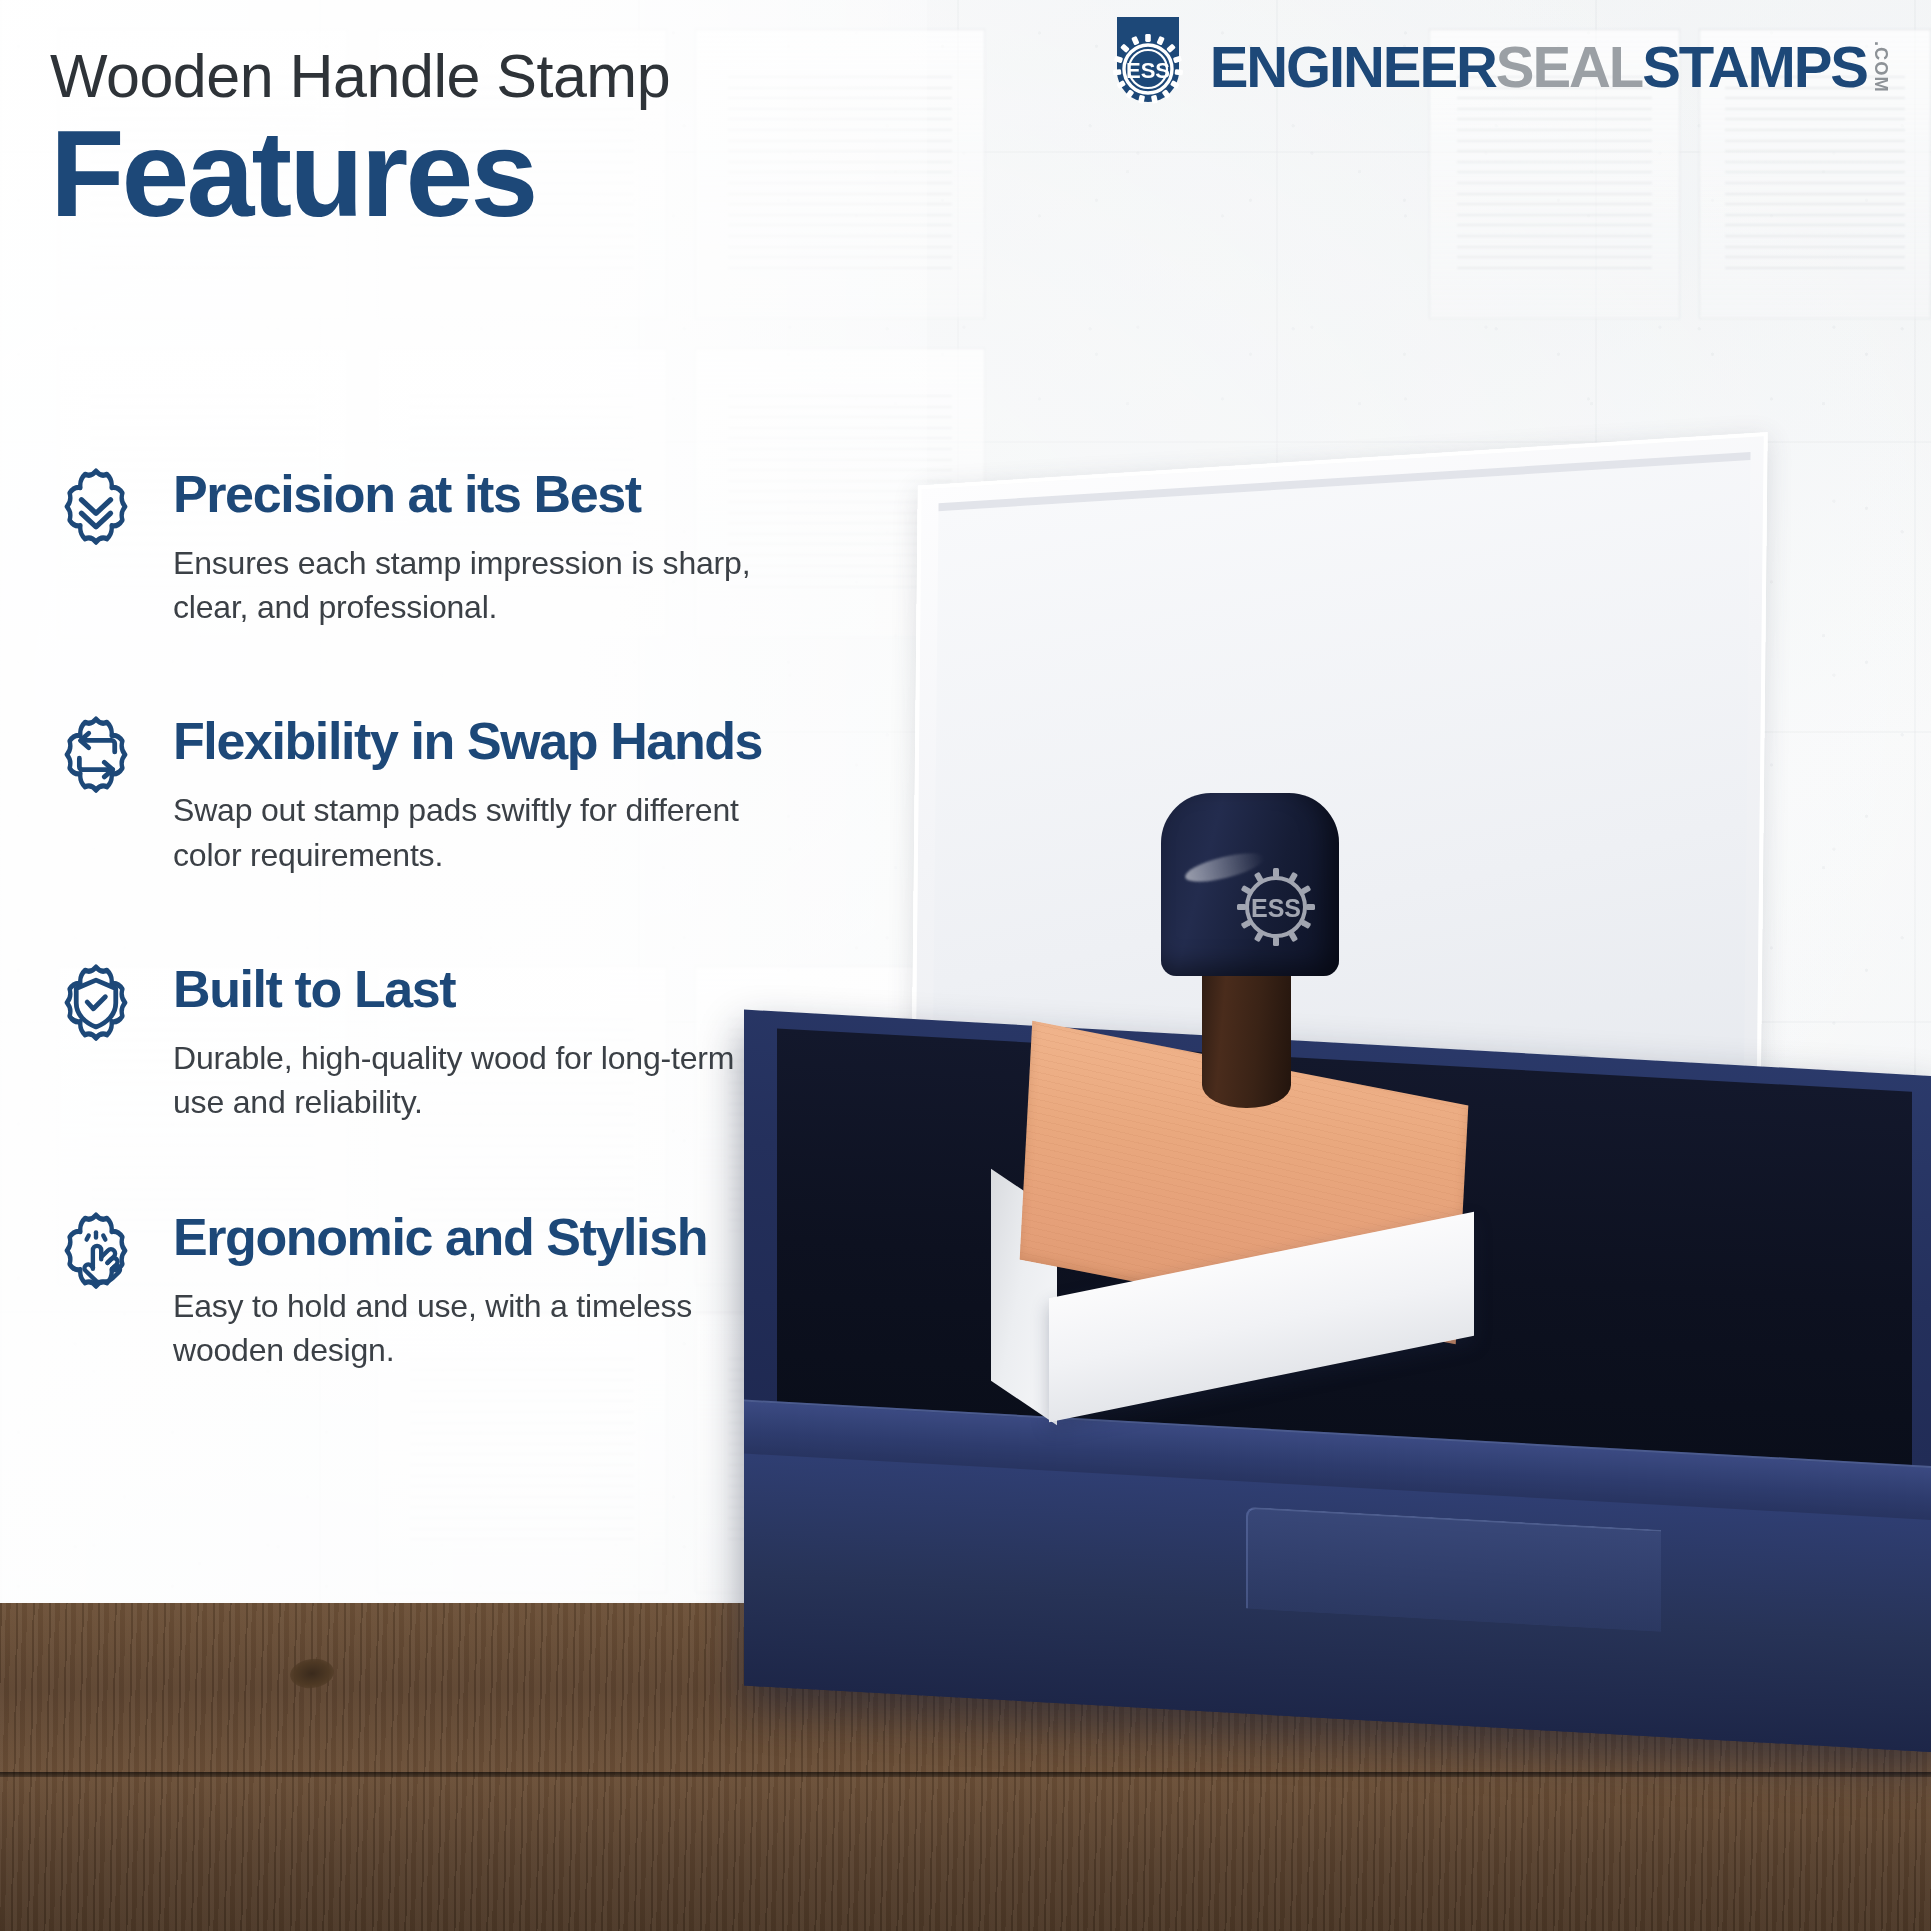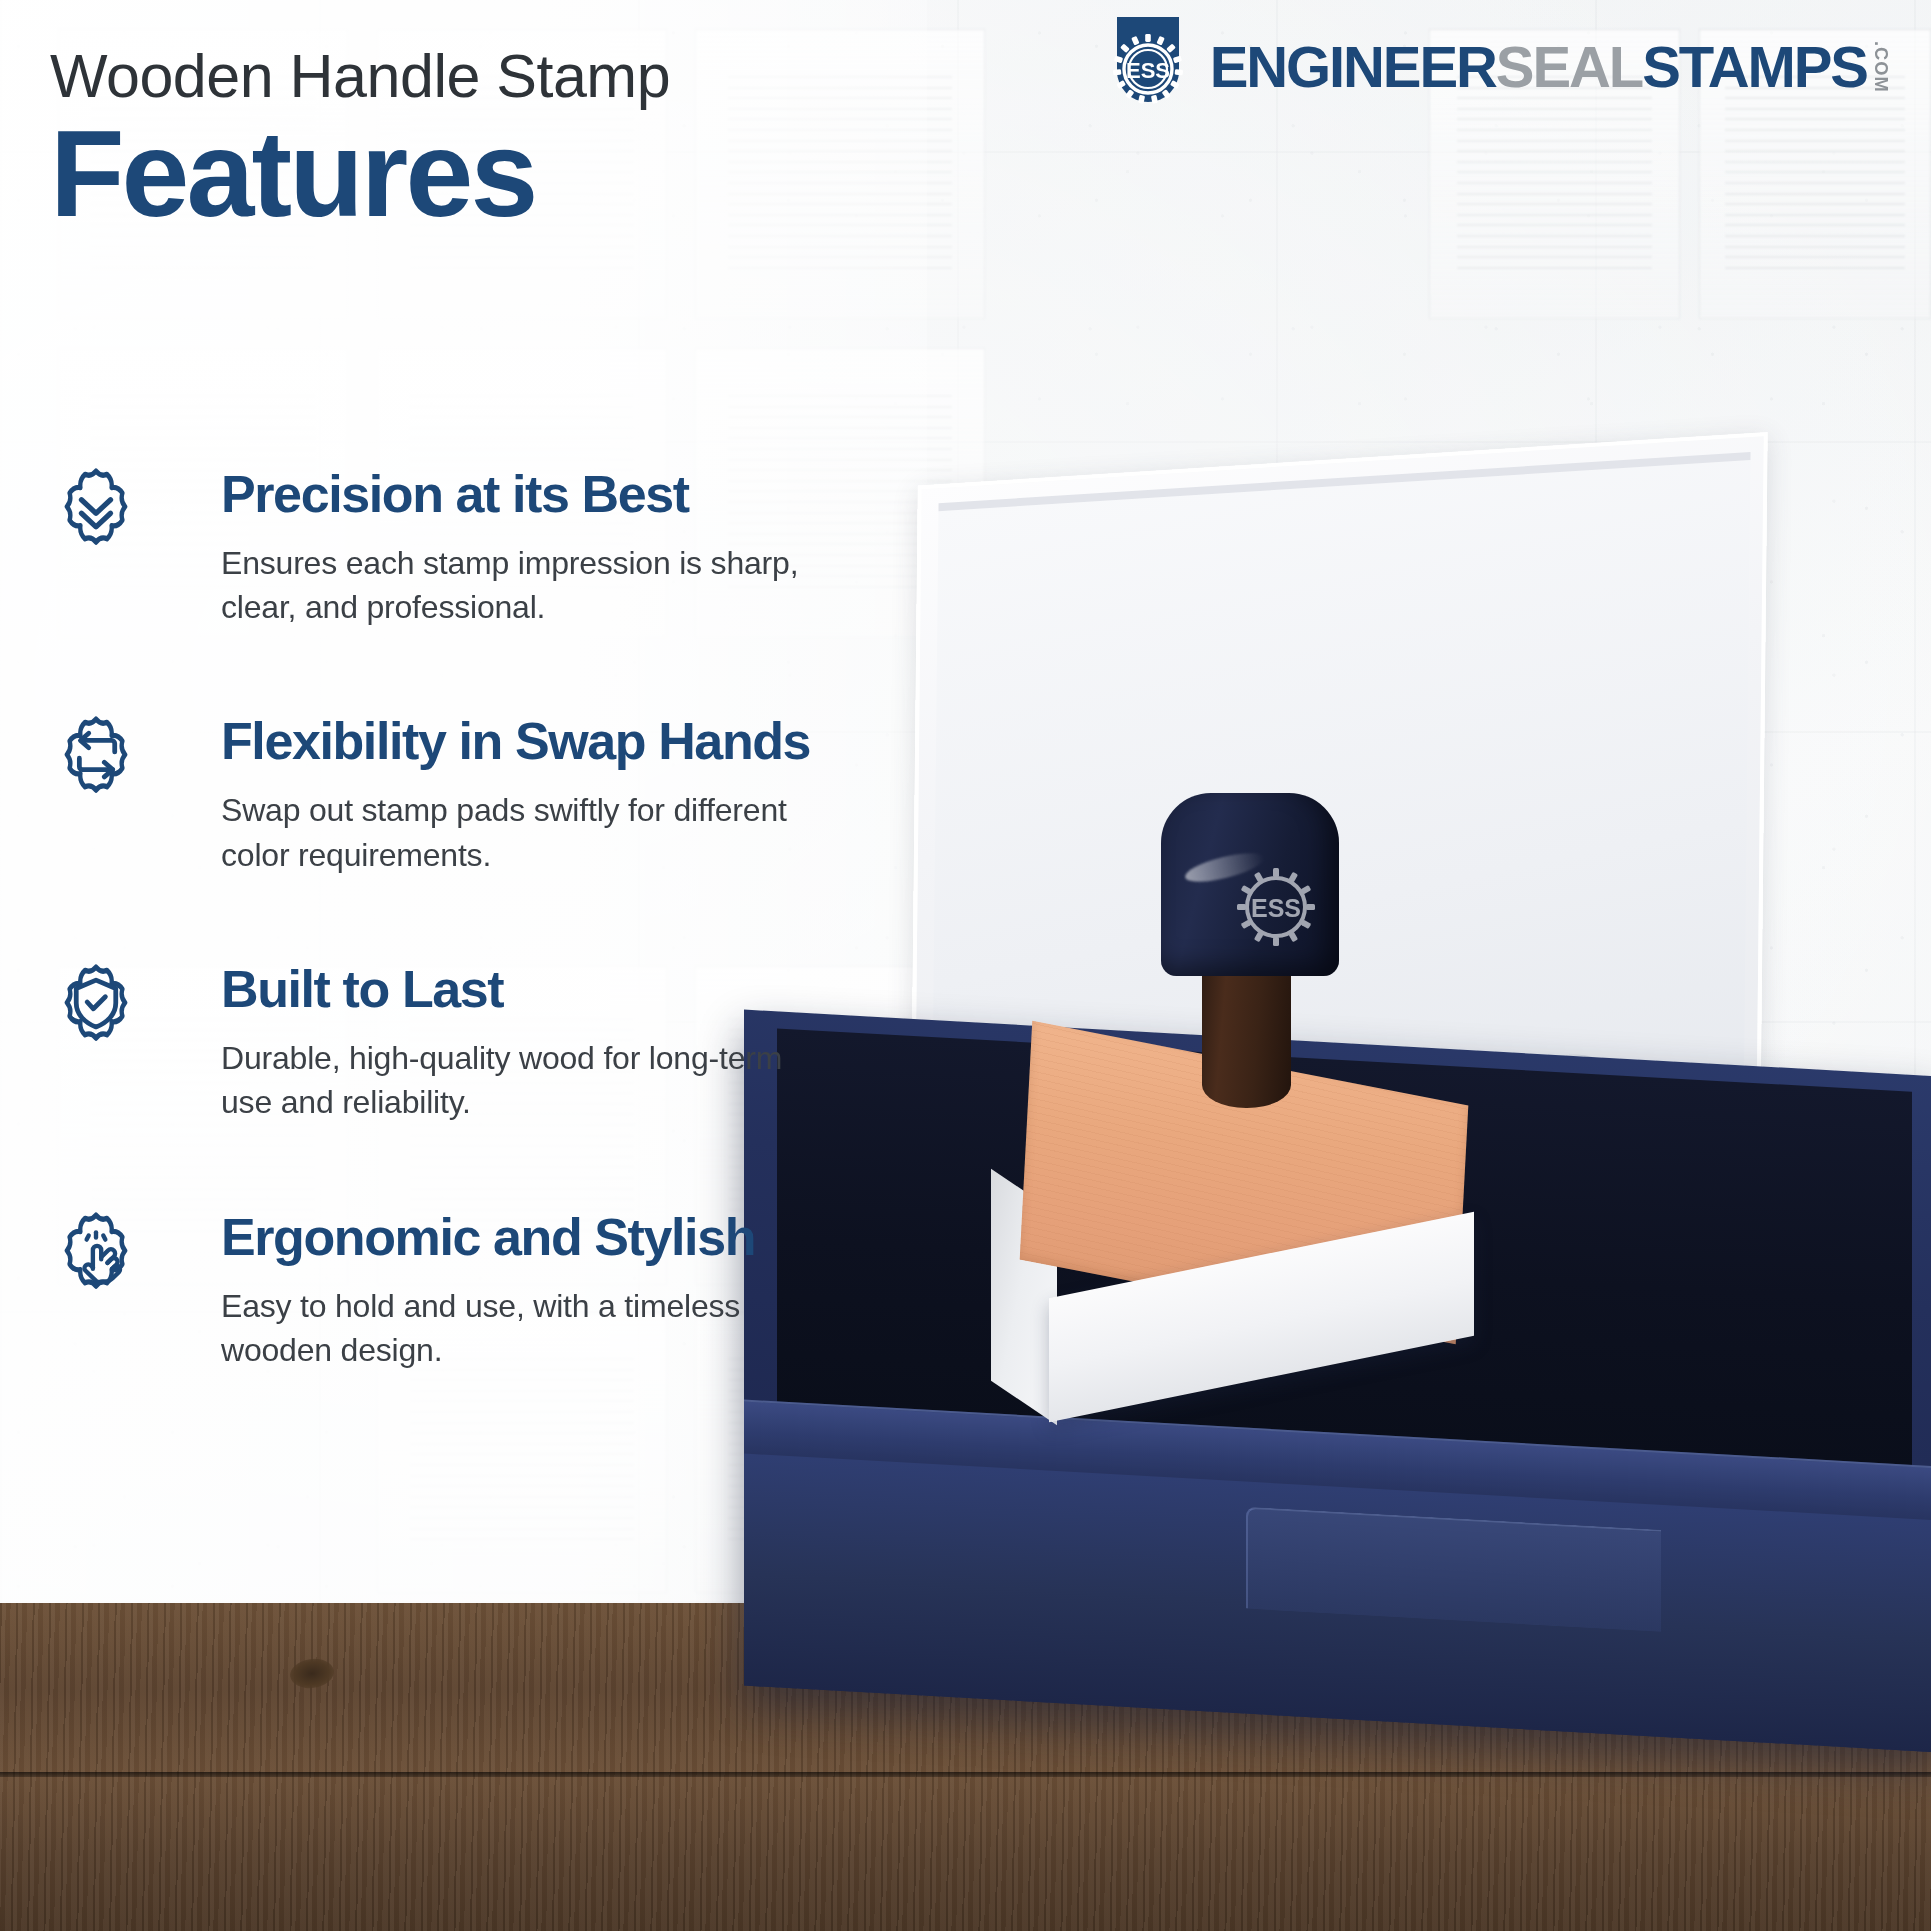--- a/index.html
+++ b/index.html
@@ -101,21 +101,21 @@
   .wm-blue{ color:#1d4878; }
   .wm-gray{ color:#9ba0a5; }
   #logo-dotcom{
     writing-mode:vertical-rl; text-orientation:mixed;
     font-size:18.3px; font-weight:700; color:#8d9297;
     letter-spacing:1px; margin-left:4.8px; margin-bottom:3.9px;
   }
 
   
   #features{ position:absolute; left:44px; top:454px; width:869px; }
-  .feature{ display:flex; align-items:flex-start; margin-bottom:73px;gap:48px; }
+  .feature{ display:flex; align-items:flex-start; margin-bottom:73px; }
   .feature:last-child{ margin-bottom:0; }
   .f-icon{ flex:0 0 104px; width:104px; height:104px; position:relative; margin-right:25px; }
   .f-body{ padding-top:13.5px; flex:1; }
   .f-heading{
     font-size:52px; font-weight:800; color:#1d4878;
     letter-spacing:-1.4px; line-height:1.02; white-space:nowrap;
   }
   .f-desc{
     margin-top:20px; font-size:32px; font-weight:400; color:#3b4046;
     line-height:1.38; max-width:618px; letter-spacing:-0.2px;

